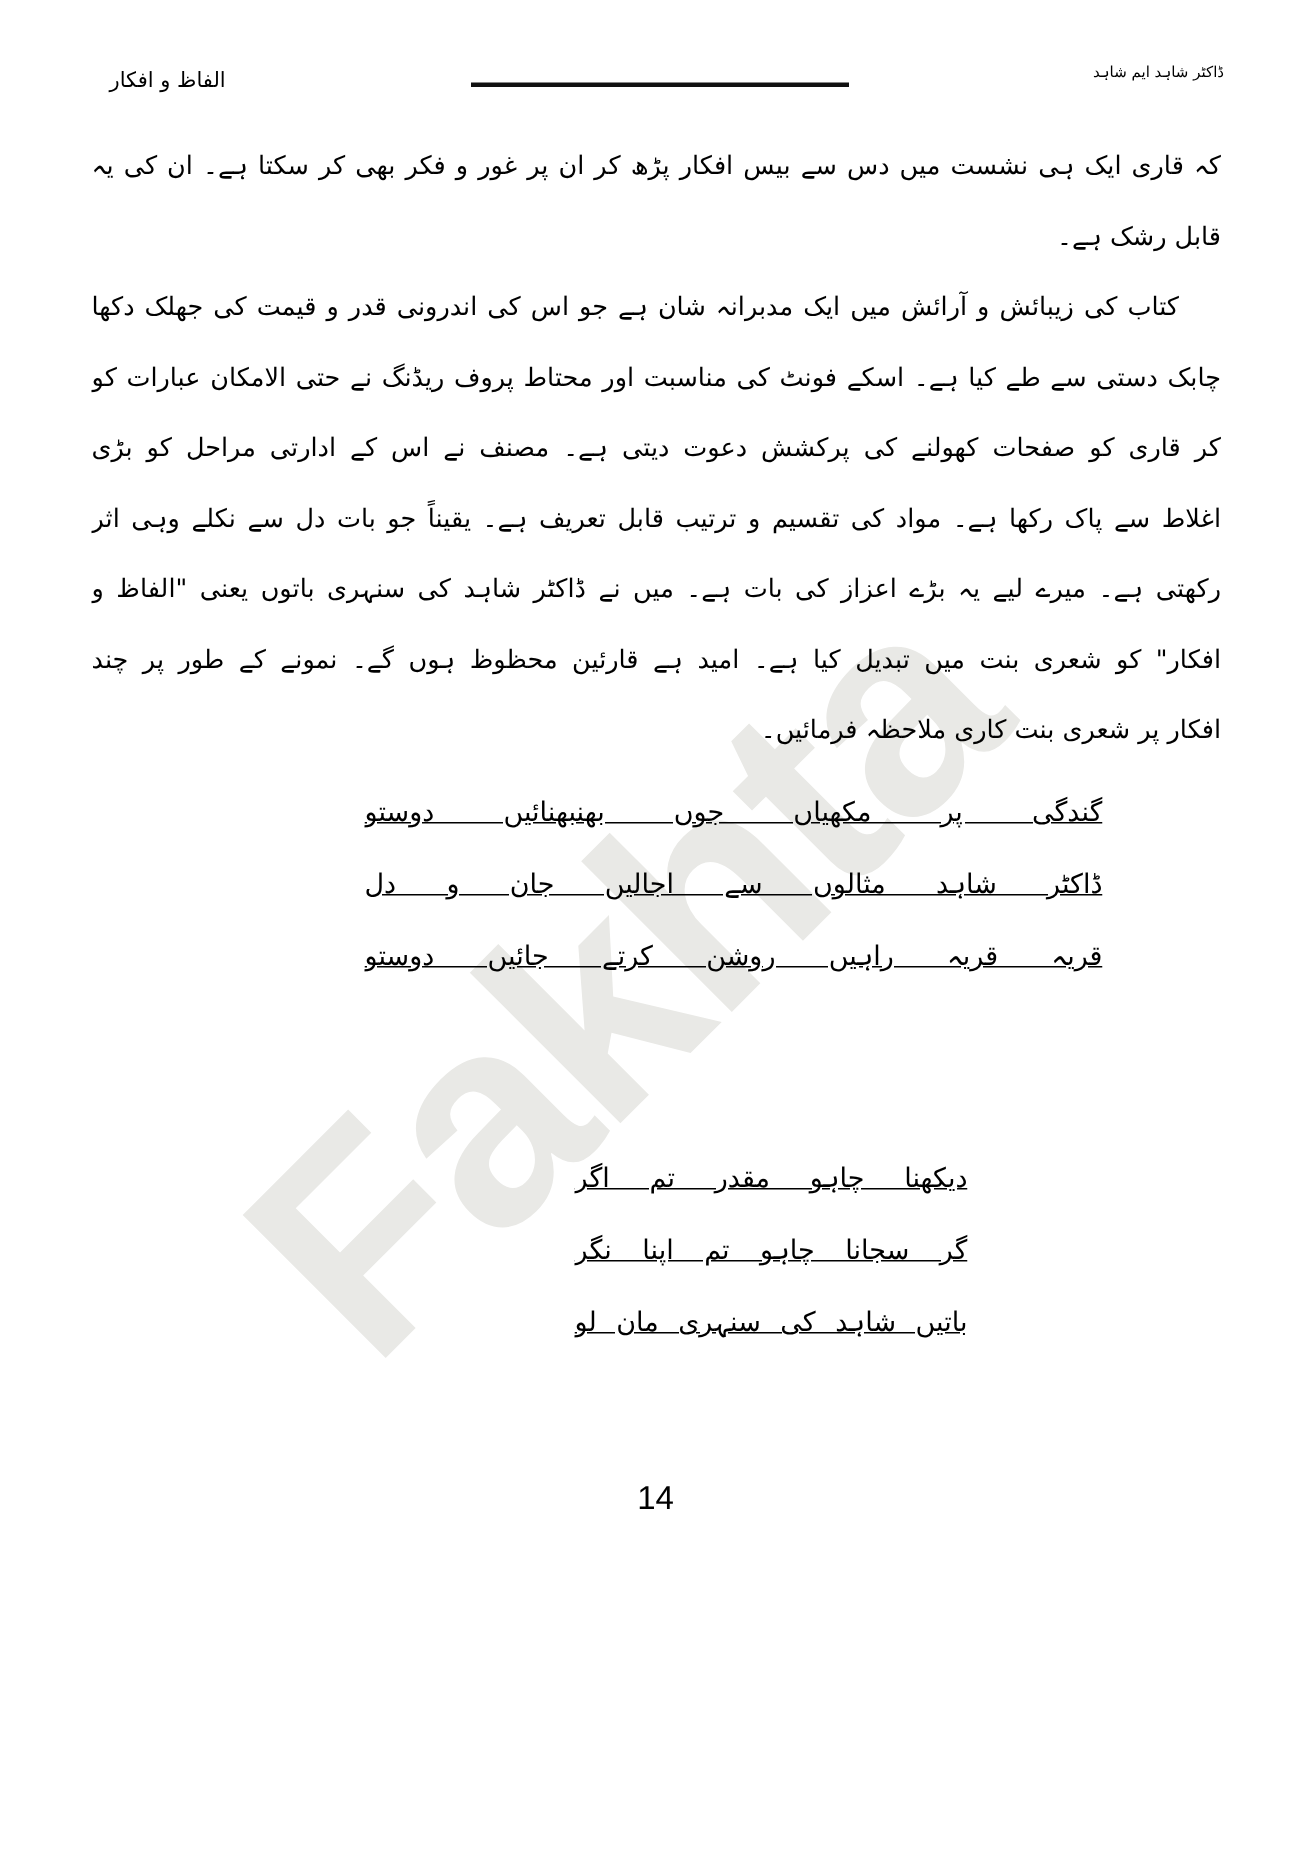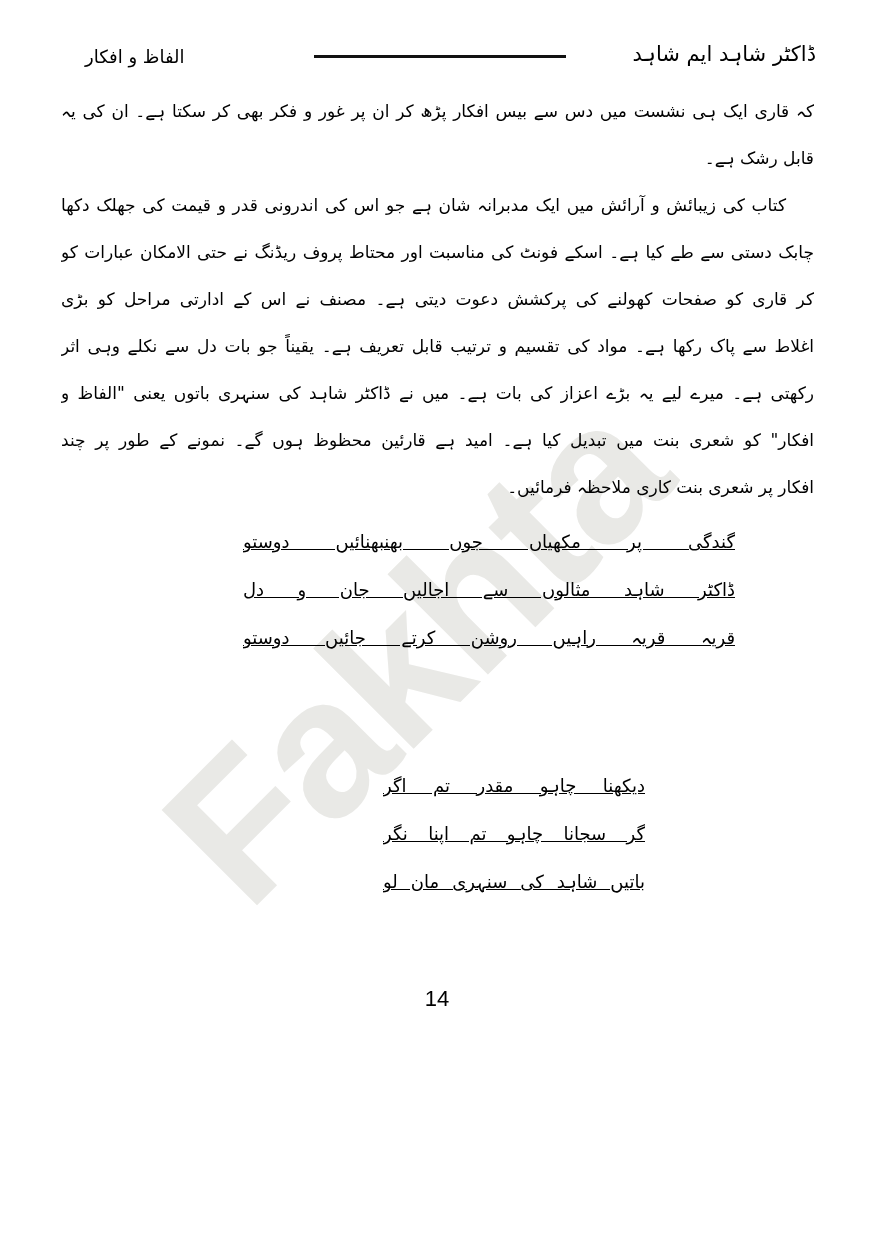--- a/index.html
+++ b/index.html
@@ -29,39 +29,38 @@
     color: #e9e9e6;
     z-index: 0;
     white-space: nowrap;
     user-select: none;
   }
   
   .header-left {
     position: absolute;
     left: 73px;
     top: 46px;
-    font-size: 18px;
+    font-size: 14px;
     direction: rtl;
     z-index: 2;
-    margin-left: 12px;
   }
   .header-rule {
     position: absolute;
     left: 314px;
     top: 55px;
     width: 252px;
     height: 3px;
     background: #111111;
     z-index: 2;
   }
   .header-right {
     position: absolute;
     right: 58px;
     top: 42px;
-    font-size: 21px;
+    font-size: 10px;
     direction: rtl;
     z-index: 2;
   }
   
   .body-text {
     position: absolute;
     left: 61px;
     top: 88px;
     width: 753px;
     direction: rtl;

